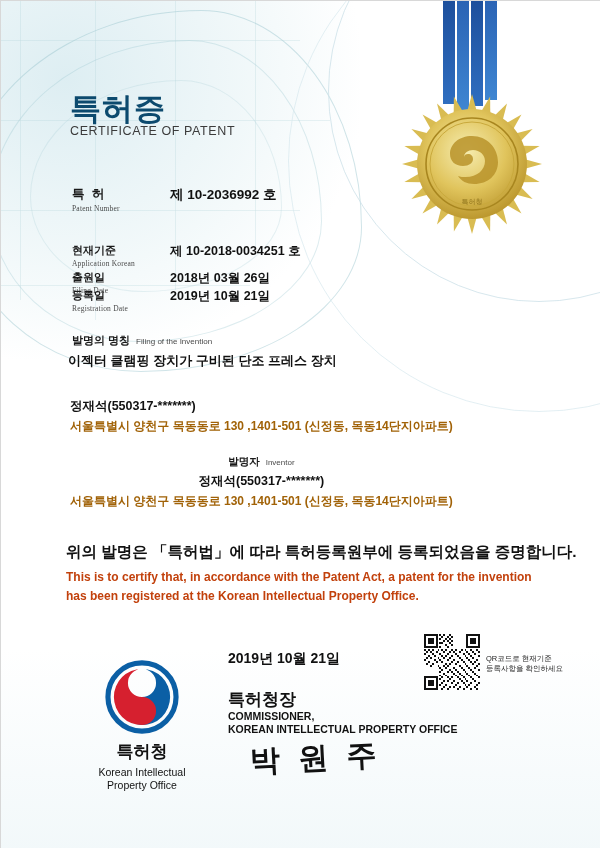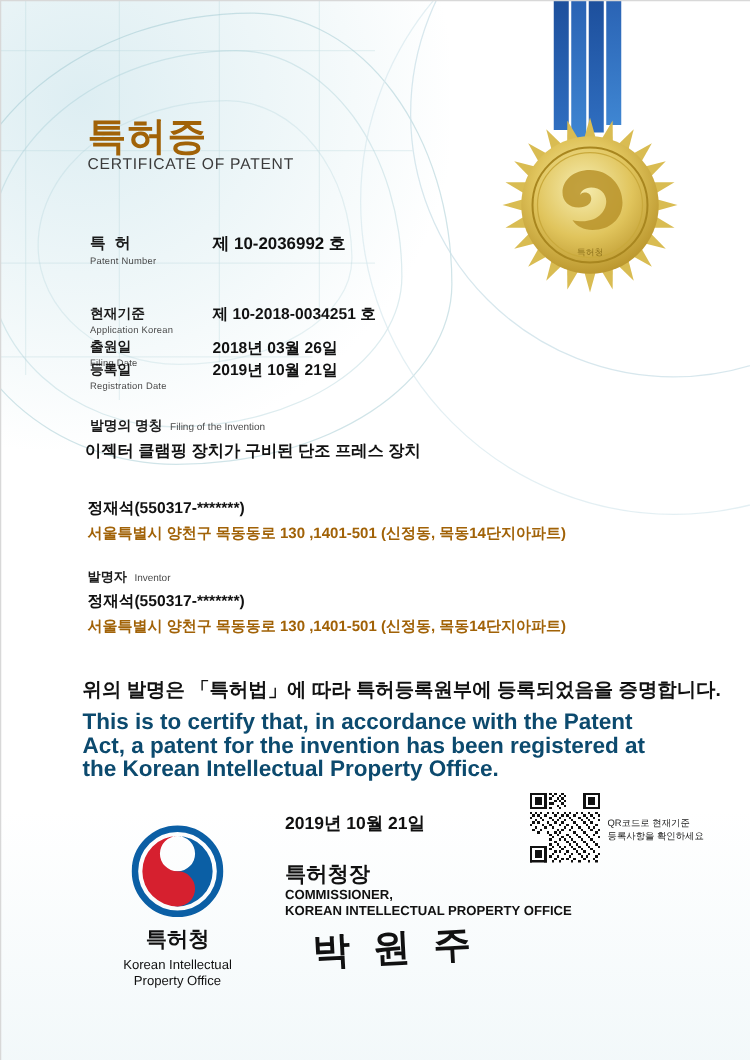--- a/index.html
+++ b/index.html
@@ -100,21 +100,21 @@
     left: 400px; top: 92px;
     width: 144px; height: 144px;
   }
   
   .title-ko {
     position: absolute;
     left: 70px; top: 88px;
     font-size: 31px;
     font-weight: bold;
     letter-spacing: 1px;
-    color: #a16207;
+    color: #0c4a6e;
   }
   .title-en {
     position: absolute;
     left: 70px; top: 124px;
     font-size: 12.5px;
     letter-spacing: .6px;
     color: #3b3b3b;
   }
   .field {
     position: absolute;
@@ -124,20 +124,21 @@
     font-size: 12.5px;
     font-weight: bold;
     color: #1a1a1a;
     letter-spacing: 2px;
   }
   .field .lab-en {
     font-size: 7.5px;
     color: #4a4a4a;
     margin-top: 1px;
     letter-spacing: .2px;
+    font-family: Liberation Serif, serif;
   }
   .field .val {
     position: absolute;
     left: 98px; top: 0;
     font-size: 13.5px;
     font-weight: bold;
     color: #111;
     white-space: nowrap;
   }
   .f-patentnum { top: 186px; }
@@ -188,37 +189,37 @@
     margin-top: 4px;
     color: #111;
   }
   .party .p-addr {
     font-size: 12px;
     font-weight: bold;
     margin-top: 3px;
     color: #a16207;
   }
   .p-patentee { top: 394px; }
-  .p-inventor { top: 455px; }
+  .p-inventor { top: 455px; text-align: center; }
 
   .cert-ko {
     position: absolute;
     left: 66px; top: 542px;
     font-size: 15.5px;
     font-weight: bold;
     color: #111;
   }
   .cert-en {
     position: absolute;
     left: 66px; top: 568px;
     width: 470px;
-    font-size: 18px;
+    font-size: 12px;
     font-weight: bold;
     line-height: 19px;
-    color: #0c4a6e;
+    color: #c2410c;
   }
   .sign-date {
     position: absolute;
     left: 228px; top: 650px;
     font-size: 14px;
     font-weight: bold;
     color: #111;
   }
   .commissioner-ko {
     position: absolute;

